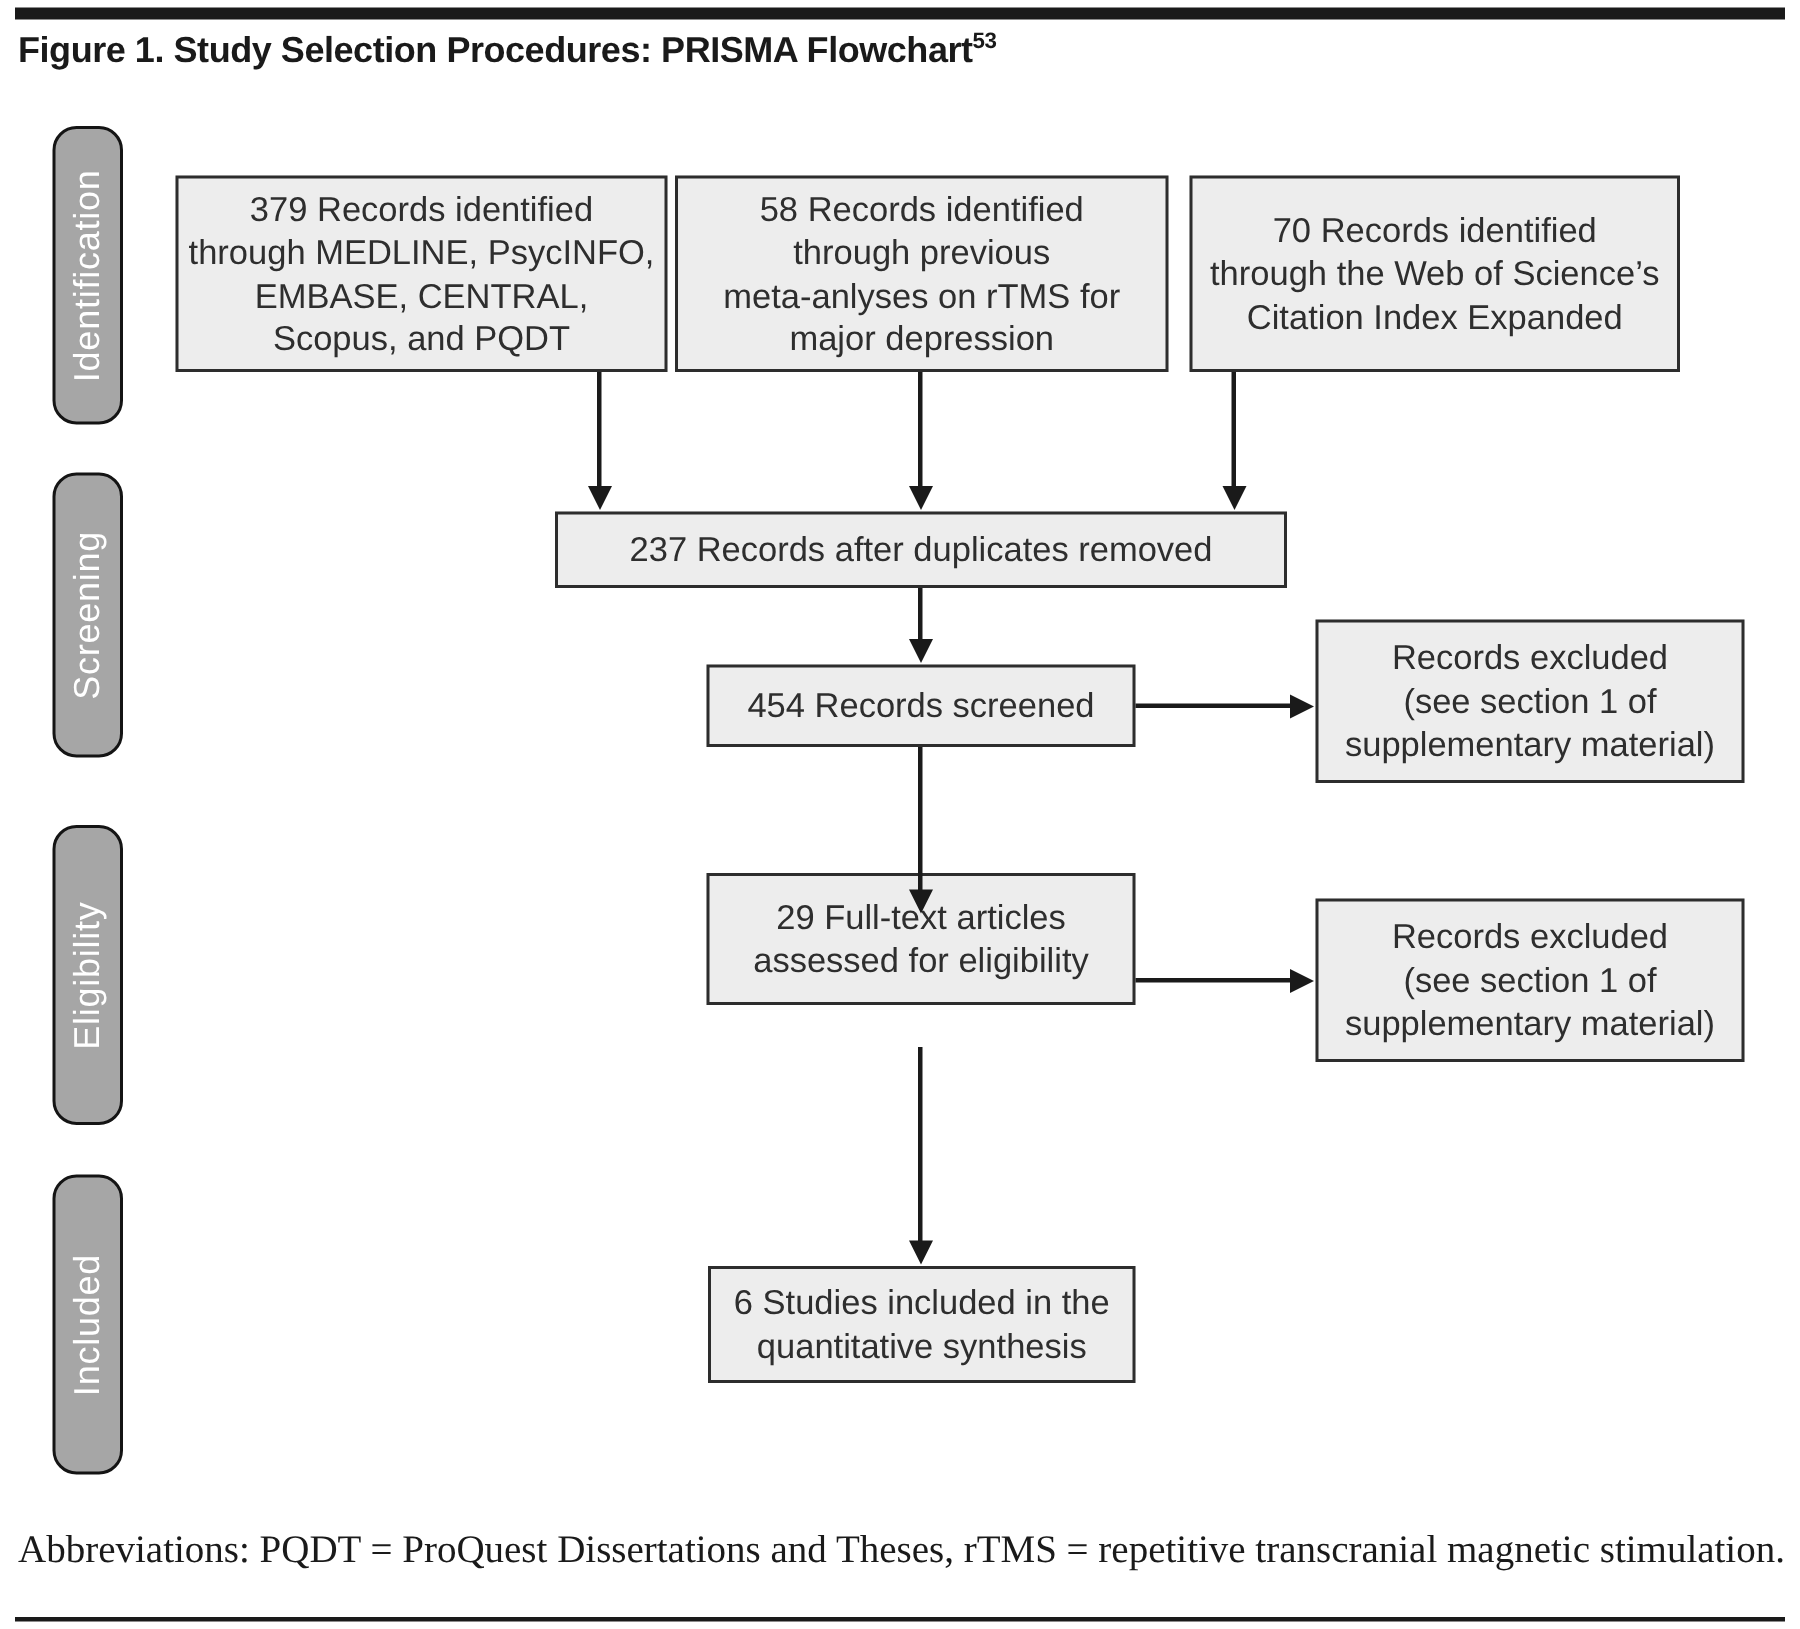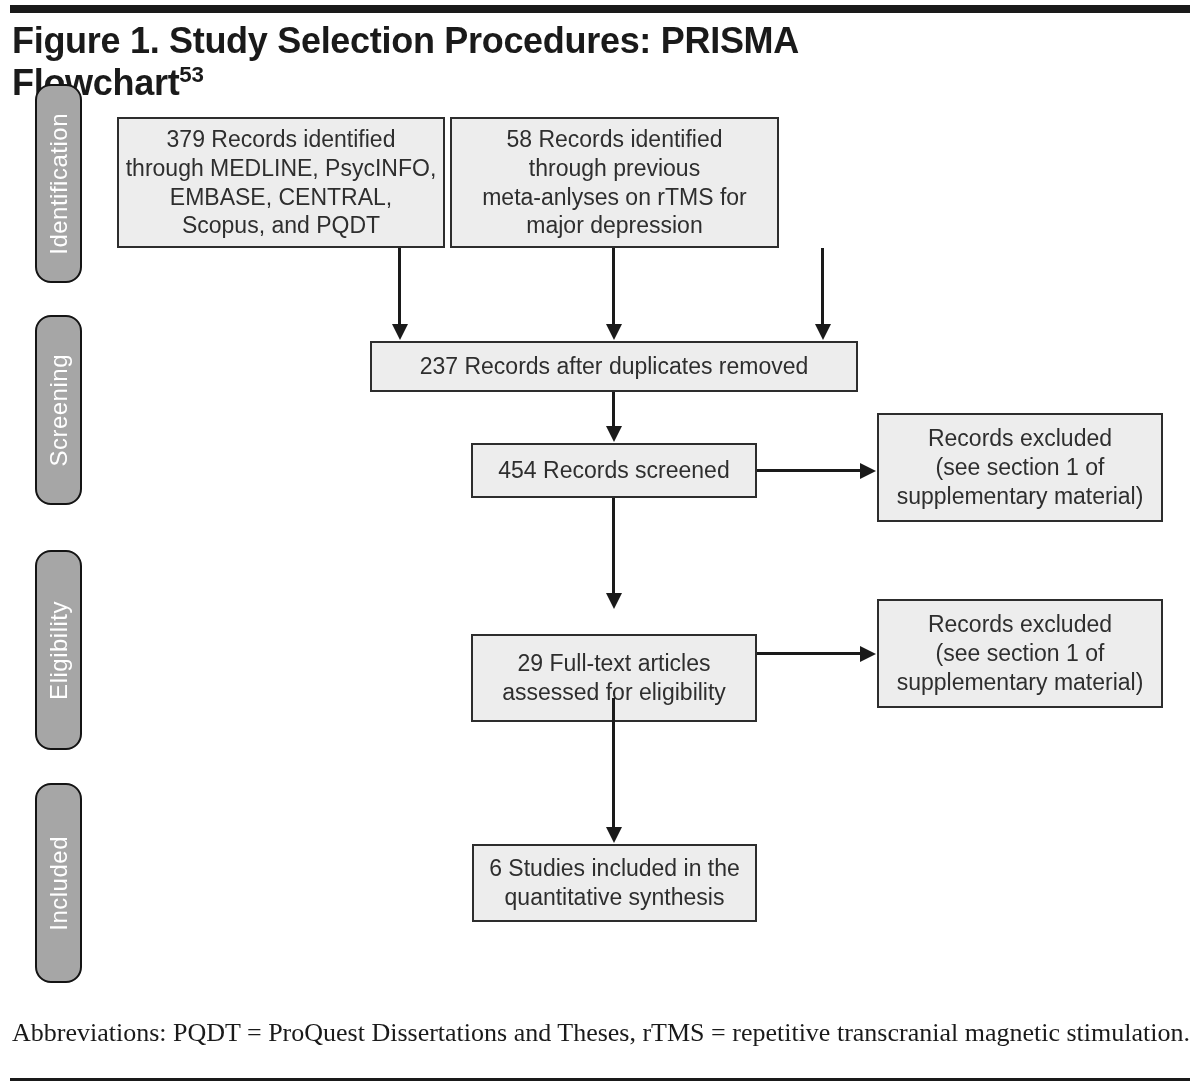--- a/index.html
+++ b/index.html
@@ -3,21 +3,21 @@
 <meta charset="utf-8">
 <style>
   html,body{margin:0;padding:0;background:#ffffff;}
   #page{position:relative;width:1200px;height:1086px;background:#ffffff;overflow:hidden;
         font-family:"Liberation Sans","DejaVu Sans",sans-serif;color:#2e2e2e;}
 
   .top-rule{position:absolute;left:10px;top:5px;width:1180px;height:8px;background:#1a1a1a;}
   .bottom-rule{position:absolute;left:10px;top:1078px;width:1180px;height:3px;background:#1a1a1a;}
 
   .fig-title{position:absolute;left:12px;top:20px;width:980px;
-             font-size:36px;font-weight:700;letter-spacing:-0.3px;color:#1a1a1a;}
+             font-size:24px;font-weight:700;letter-spacing:-0.3px;color:#1a1a1a;}
   .fig-title sup{font-size:62%;vertical-align:super;line-height:0;}
 
   .stage{position:absolute;left:35px;width:47px;background:#a6a6a6;border:2.5px solid #141414;
          border-radius:16px;display:flex;align-items:center;justify-content:center;box-sizing:border-box;}
   .stage span{writing-mode:vertical-rl;transform:rotate(180deg);color:#ffffff;
               font-size:24px;letter-spacing:0.5px;white-space:nowrap;}
 
   .fbox{position:absolute;background:#ededed;border:2px solid #2d2d2d;box-sizing:border-box;
         display:flex;align-items:center;justify-content:center;text-align:center;
         font-size:23px;line-height:1.26;color:#2e2e2e;white-space:pre-line;}
@@ -58,29 +58,32 @@
   </div>
 
   <div class="fbox" style="left:117px;top:117px;width:328px;height:131px;padding:6px 4px;">379 Records identified
 through MEDLINE, PsycINFO,
 EMBASE, CENTRAL,
 Scopus, and PQDT</div>
   <div class="fbox" style="left:450px;top:117px;width:329px;height:131px;padding:6px 14px;">58 Records identified
 through previous
 meta-anlyses on rTMS for
 major depression</div>
+  <div class="fbox" style="left:793px;top:117px;width:327px;height:131px;padding:6px 8px;">70 Records identified
+through the Web of Science’s
+Citation Index Expanded</div>
 
   <div class="fbox" style="left:370px;top:341px;width:488px;height:51px;padding:2px 8px;">237 Records after duplicates removed</div>
 
   <div class="fbox" style="left:471px;top:443px;width:286px;height:55px;padding:14px 8px;">454 Records screened</div>
   <div class="fbox" style="left:877px;top:413px;width:286px;height:109px;padding:6px 10px;">Records excluded
 (see section 1 of
 supplementary material)</div>
 
-  <div class="fbox" style="left:471px;top:634px;width:286px;height:88px;padding:6px 12px;">29 Full-text articles
+  <div class="fbox" style="left:471px;top:582px;width:286px;height:88px;padding:6px 12px;">29 Full-text articles
 assessed for eligibility</div>
   <div class="fbox" style="left:877px;top:599px;width:286px;height:109px;padding:6px 10px;">Records excluded
 (see section 1 of
 supplementary material)</div>
 
   <div class="fbox" style="left:472px;top:844px;width:285px;height:78px;padding:6px 10px;">6 Studies included in the
 quantitative synthesis</div>
 
   <div class="varrow" style="left:398px;top:248px;height:77px;"></div>
   <div class="varrow" style="left:612px;top:248px;height:77px;"></div>

